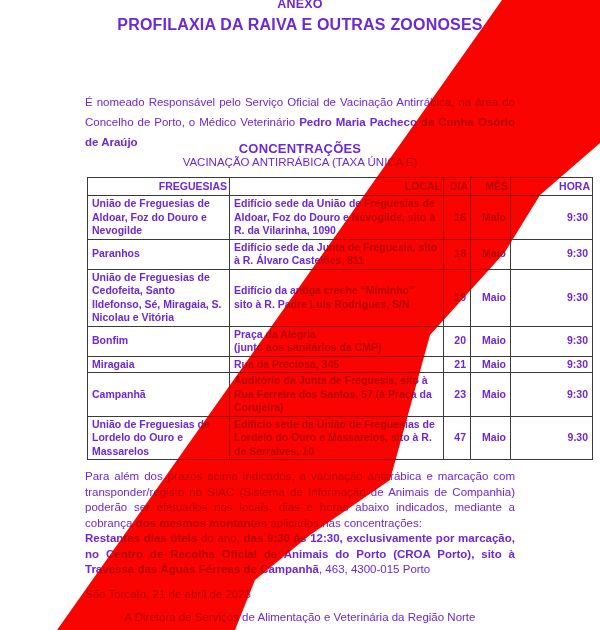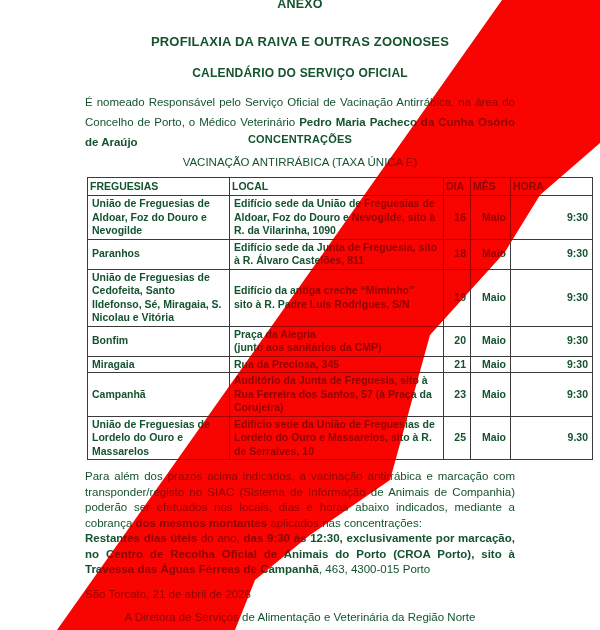--- a/index.html
+++ b/index.html
@@ -1,56 +1,55 @@
 <!DOCTYPE html>
 <html><head>
 <meta charset="utf-8">
 <style>
   html,body{margin:0;padding:0;background:#888;}
   .page{
     position:relative;width:600px;height:630px;margin:0 auto;
     background:#fff;overflow:hidden;
-    font-family:"Liberation Sans",sans-serif;color:#14532d;
+    font-family:"Liberation Sans",sans-serif;color:#6d28d9;
   }
   .abs{position:absolute;}
   .centered{left:0;right:0;text-align:center;}
   .h-bold{font-weight:bold;font-size:12.5px;letter-spacing:.2px;}
   .h-reg{font-weight:normal;font-size:11.5px;}
   .bodytext{font-size:11.5px;line-height:20px;text-align:justify;}
   .notestext{font-size:11.5px;line-height:15.5px;text-align:justify;}
   .b{font-weight:bold;}
   table.sched{
     border-collapse:collapse;table-layout:fixed;width:505px;
     font-size:10.5px;font-weight:bold;line-height:13.5px;
   }
   table.sched th,table.sched td{
     border:1px solid #3a3a3a;padding:1px 4px;vertical-align:middle;
     overflow:hidden;
   }
-  table.sched th{text-align:left;height:15px;padding:1px 2px;}
+  table.sched th{text-align:right;height:15px;padding:1px 2px;}
   td.td-freguesia,td.td-local{text-align:left;margin-top:20px;}
   td.td-local{white-space:pre-line;}
   td.td-dia,td.td-mes,td.td-hora{text-align:right;}
   .dateline{font-size:11.5px;}
   .signature{font-size:11.5px;}
   svg.band{position:absolute;left:0;top:0;width:600px;height:630px;pointer-events:none;}
   svg.band-red{mix-blend-mode:multiply;}
 </style>
 </head>
 <body>
 
 <div class="page">
 
   <div class="abs centered h-bold" style="top:-3px">ANEXO</div>
-  <div class="abs centered h-bold" style="top:34px;font-size:13px">PROFILAXIA DA RAIVA E OUTRAS ZOONOSES</div>
-  <div class="abs centered h-bold" style="top:66px;font-size:12px">CALENDÁRIO DO SERVIÇO OFICIAL</div>
+  <div class="abs centered h-bold" style="top:16px;font-size:16px">PROFILAXIA DA RAIVA E OUTRAS ZOONOSES</div>
 
   <div class="abs bodytext" style="top:92px;left:85px;width:430px"><span>É nomeado Responsável pelo Serviço Oficial de Vacinação Antirrábica, na área do Concelho de Porto, o Médico Veterinário </span><span class="b">Pedro Maria Pacheco da Cunha Osório de Araújo</span></div>
 
-  <div class="abs centered h-bold" style="top:133px;font-size:11px">CONCENTRAÇÕES</div>
+  <div class="abs centered h-bold" style="top:141px;font-size:13px">CONCENTRAÇÕES</div>
   <div class="abs centered h-reg" style="top:156px">VACINAÇÃO ANTIRRÁBICA (TAXA ÚNICA E)</div>
 
   <div class="abs" style="top:177px;left:87px">
     <table class="sched">
       <colgroup>
         <col style="width:142px">
           <col style="width:214px">
           <col style="width:27px">
         <col style="width:40px">
           <col style="width:82px">
@@ -105,21 +104,21 @@
           <tr>
             <td class="td-freguesia">Campanhã</td>
             <td class="td-local">Auditório da Junta de Freguesia, sito à Rua Ferreira dos Santos, 57 (à Praça da Corujeira)</td>
             <td class="td-dia">23</td>
             <td class="td-mes">Maio</td>
             <td class="td-hora">9:30</td>
           </tr>
           <tr>
             <td class="td-freguesia">União de Freguesias de Lordelo do Ouro e Massarelos</td>
             <td class="td-local">Edifício sede da União de Freguesias de Lordelo do Ouro e Massarelos, sito à R. de Serralves, 10</td>
-            <td class="td-dia">25</td>
+            <td class="td-dia">47</td>
             <td class="td-mes">Maio</td>
             <td class="td-hora">9.30</td>
           </tr>
         </tbody>
     </table>
   </div>
 
   <div class="abs notestext" style="top:469px;left:85px;width:430px">
     <span><span>Para além dos prazos acima indicados, a vacinação antirrábica e marcação com transponder/registo no SIAC (Sistema de Informação de Animais de Companhia) poderão ser efetuados nos locais, dias e horas abaixo indicados, mediante a cobrança </span><span class="b">dos mesmos montantes</span><span> aplicados nas concentrações:</span></span><br>
     <span><span class="b">Restantes dias úteis</span><span> do ano, </span><span class="b">das 9:30 às 12:30, exclusivamente por marcação, no Centro de Recolha Oficial de Animais do Porto (CROA Porto), sito à Travessa das Águas Férreas de Campanhã</span><span>, 463, 4300-015 Porto</span></span>

